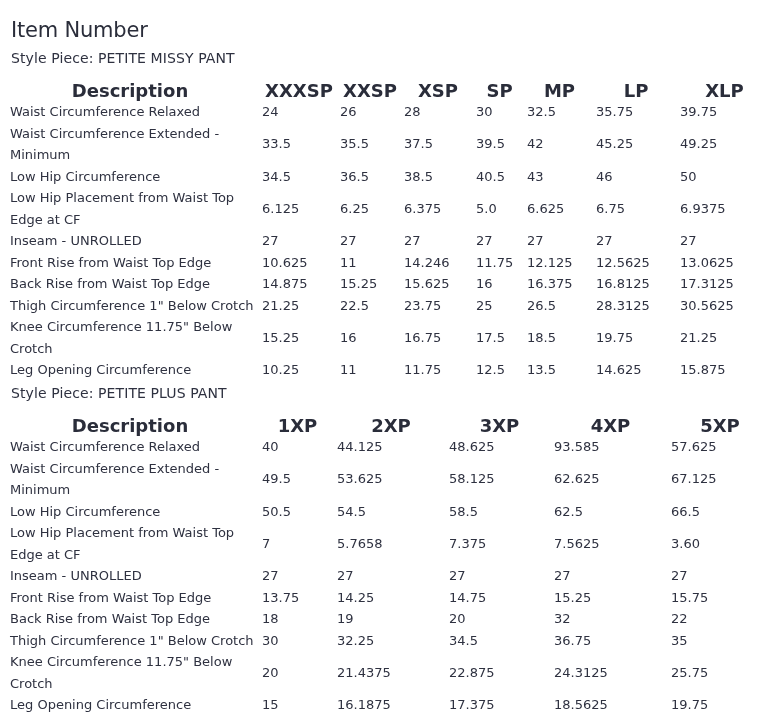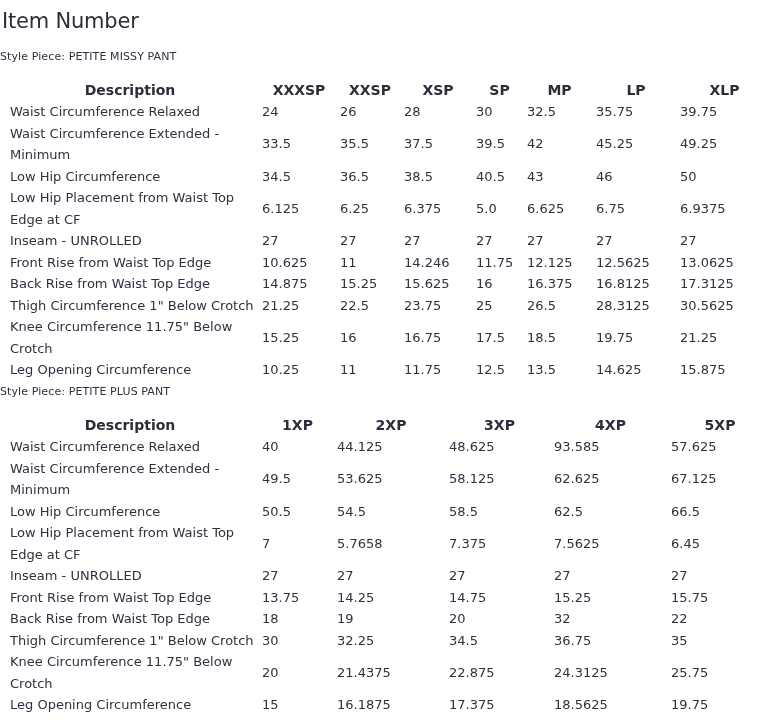--- a/index.html
+++ b/index.html
@@ -3,36 +3,36 @@
 <meta charset="utf-8">
 <style>
   html, body { margin: 0; padding: 0; background: #ffffff; }
   body {
     width: 771px; height: 726px; overflow: hidden;
     font-family: "DejaVu Sans", "Liberation Sans", sans-serif;
     color: #2e3140;
   }
   .title {
     position: absolute; left: 2px; top: 9px;
-    font-size: 21px; font-weight: 500; letter-spacing: -0.2px; margin: 0;
+    font-size: 21px; font-weight: 500; letter-spacing: -0.2px; margin: 9px;
     color: #2a2d3a;
   }
   .style-piece {
-    position: absolute; left: 0;
-    font-size: 11px; letter-spacing: 0.1px;
+    position: absolute; left: 11px;
+    font-size: 14px; letter-spacing: 0.1px;
   }
   table {
     position: absolute; left: 0;
     border-collapse: collapse;
     font-size: 13px;
     table-layout: fixed;
   }
   th {
     font-weight: bold; text-align: center; padding: 0;
-    height: 22px; font-size: 14px; color: #2a2d3a;
+    height: 22px; font-size: 18px; color: #2a2d3a;
   }
   td { padding: 0 0 0 2px; vertical-align: middle; line-height: 21.5px; }
   td.desc { padding-left: 10px; }
   #t1 { top: 79px; width: 771px; }
   #t2 { top: 414px; width: 771px; }
 </style>
 </head>
 <body>
 
 <h1 class="title">Item Number</h1>
@@ -211,21 +211,21 @@
         <td>58.5</td>
         <td>62.5</td>
         <td>66.5</td>
       </tr>
       <tr>
         <td class="desc">Low Hip Placement from Waist Top Edge at CF</td>
         <td>7</td>
         <td>5.7658</td>
         <td>7.375</td>
         <td>7.5625</td>
-        <td>6.45</td>
+        <td>3.60</td>
       </tr>
       <tr>
         <td class="desc">Inseam - UNROLLED</td>
         <td>27</td>
         <td>27</td>
         <td>27</td>
         <td>27</td>
         <td>27</td>
       </tr>
       <tr>

